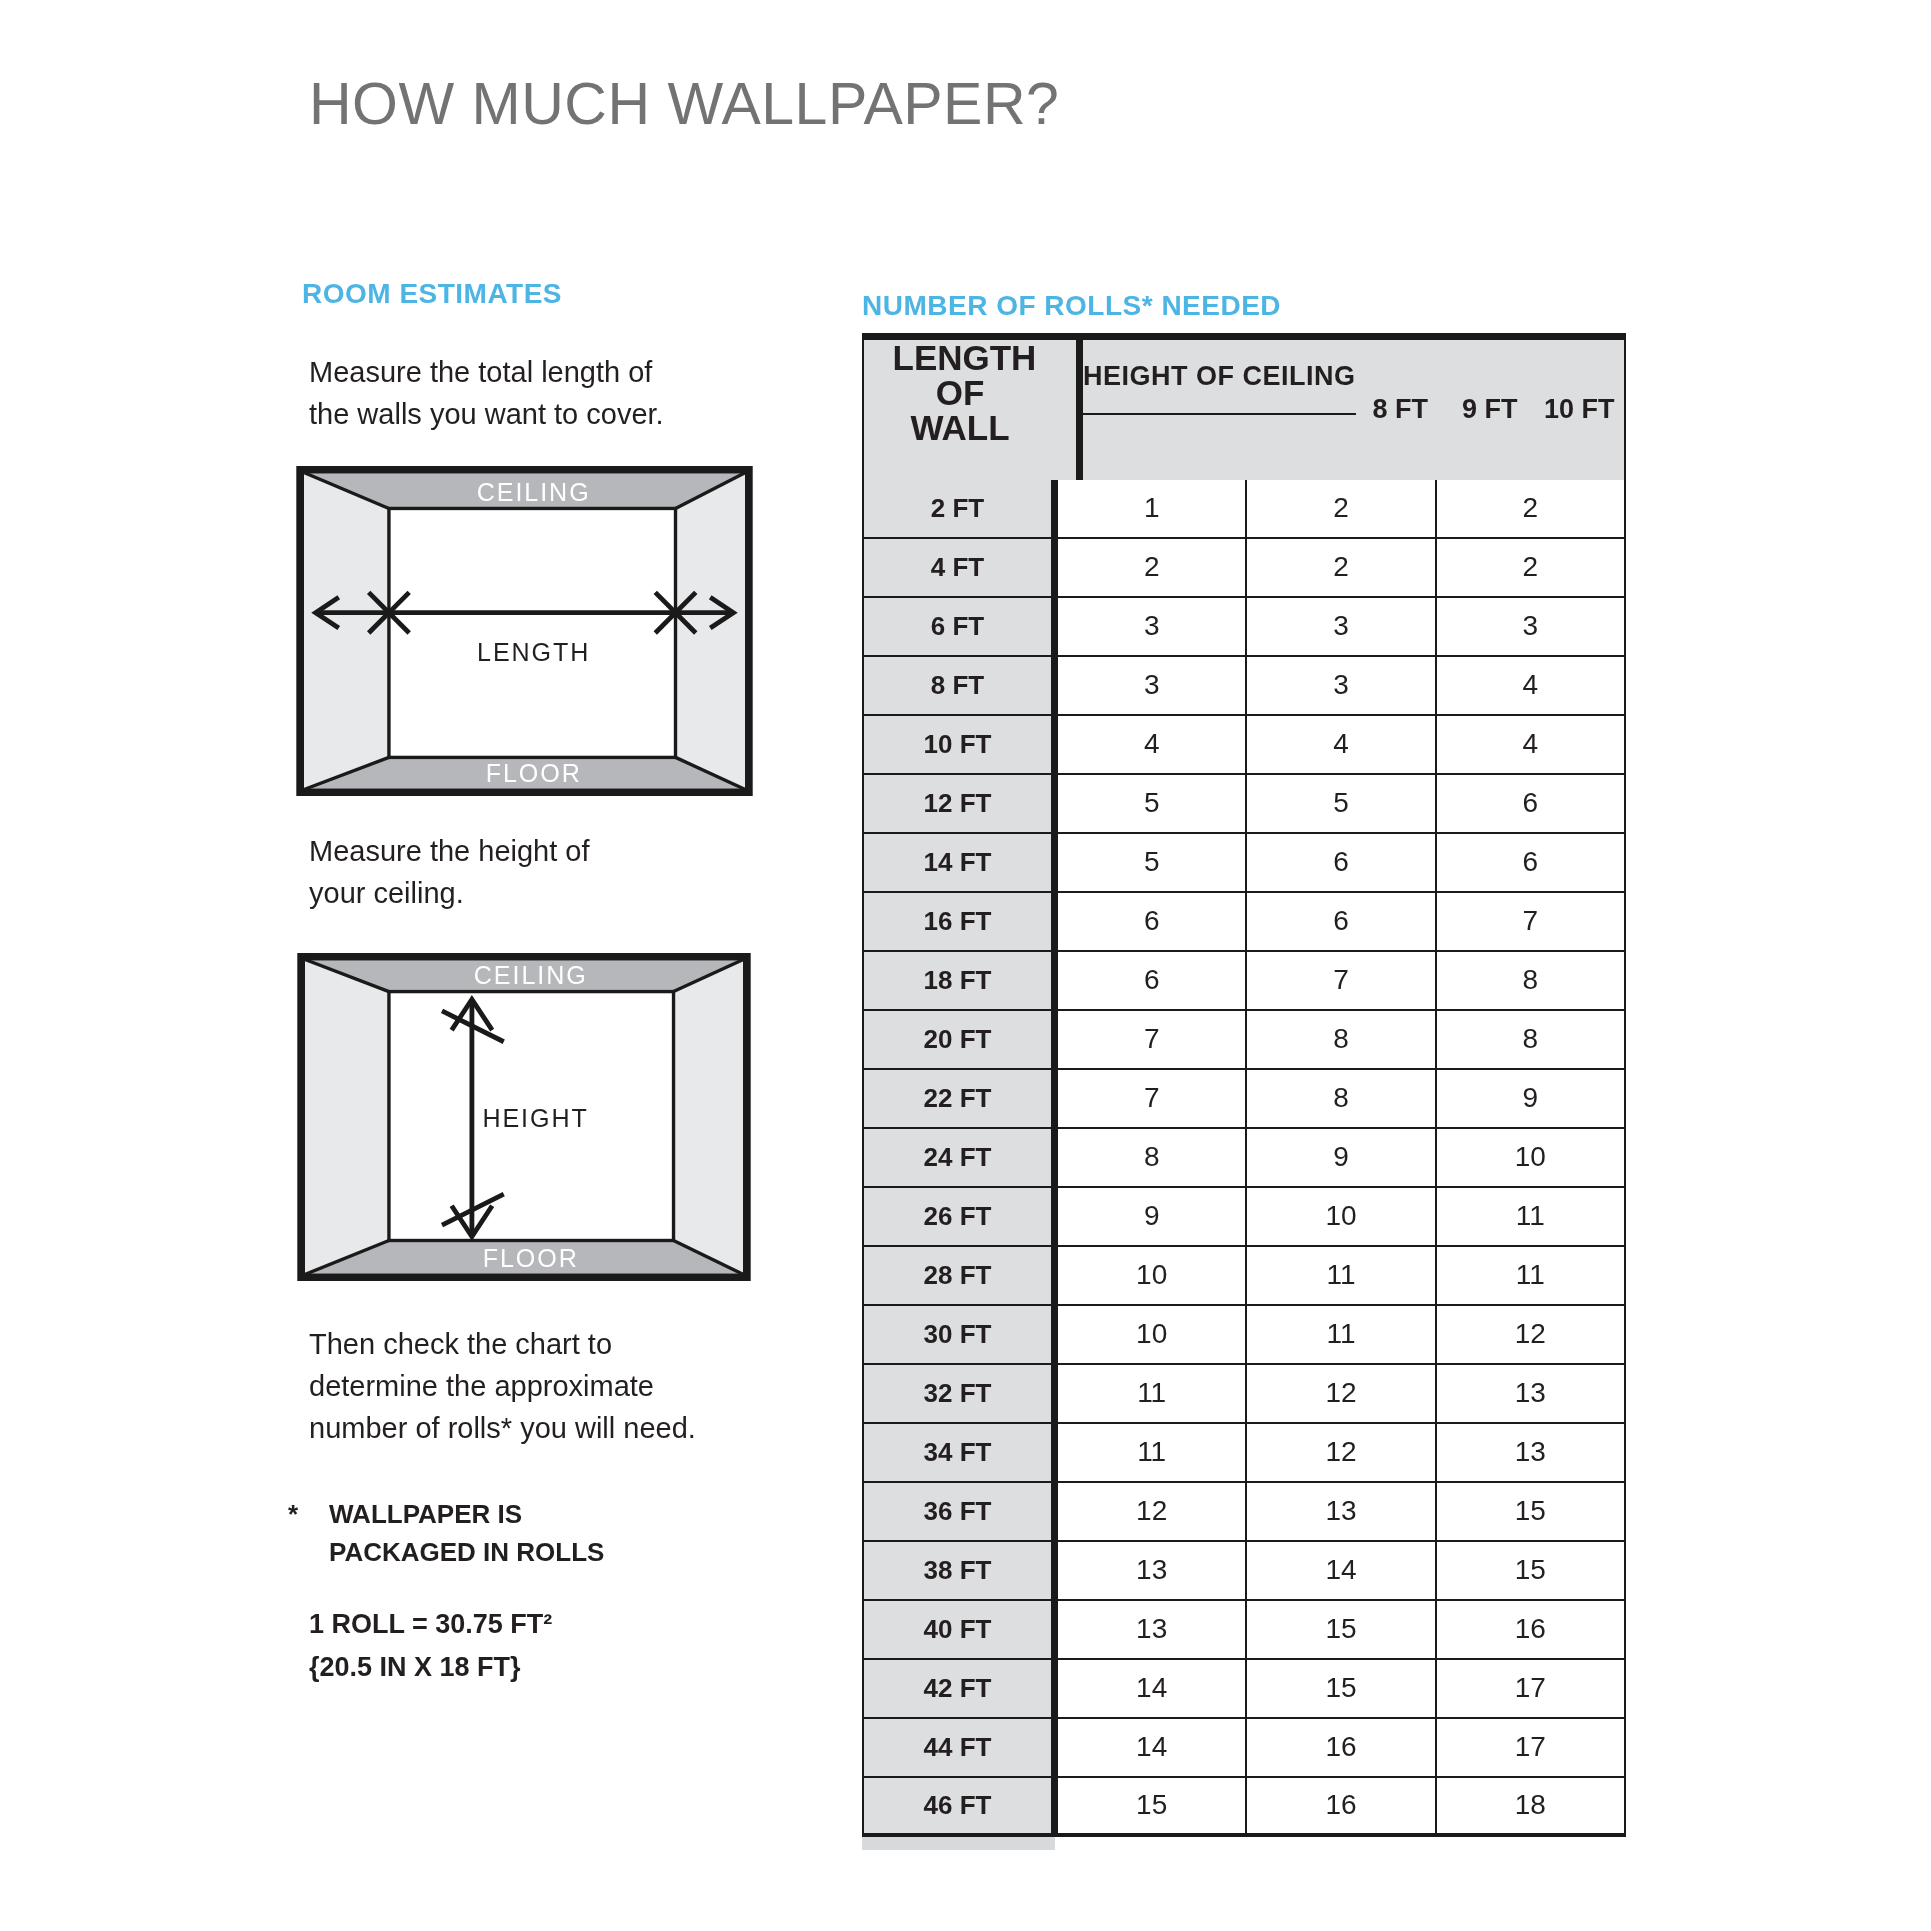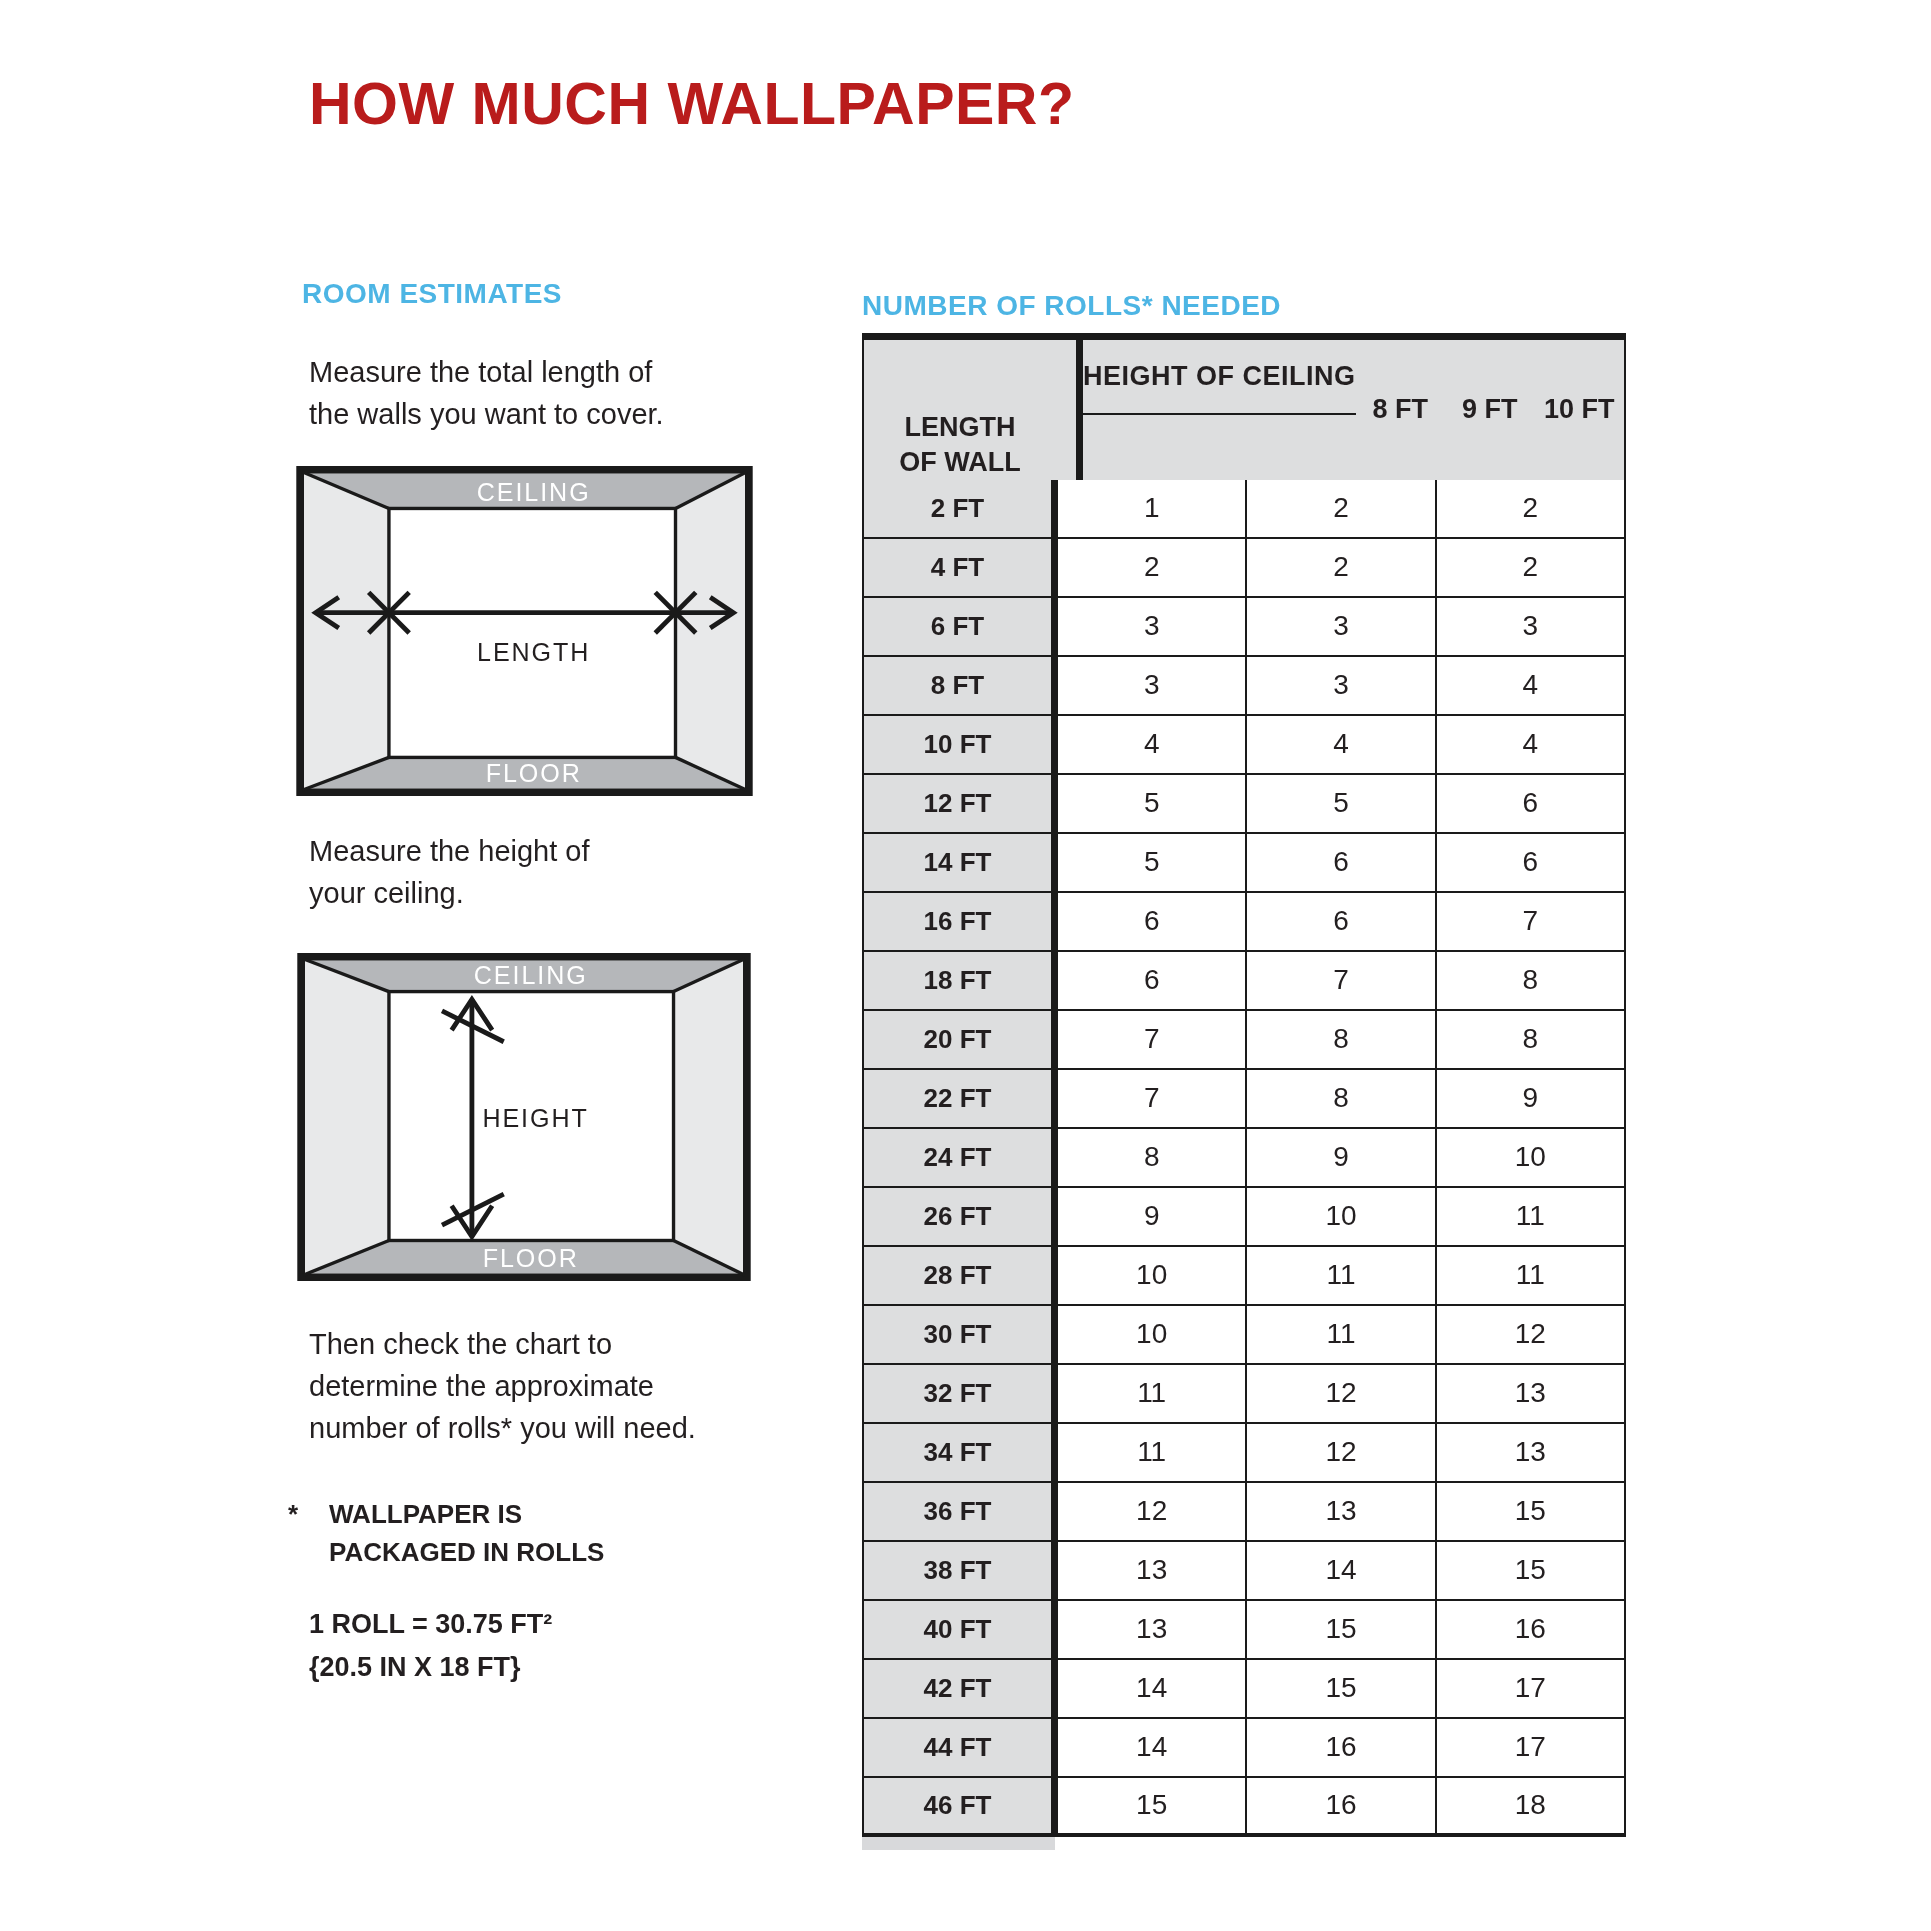--- a/index.html
+++ b/index.html
@@ -3,21 +3,21 @@
 <meta charset="utf-8">
 <style>
   html,body { margin:0; padding:0; background:#ffffff; }
   .page {
     position:relative; width:1931px; height:1931px; background:#ffffff;
     font-family:"Liberation Sans","DejaVu Sans",sans-serif; color:#231F20; overflow:hidden;
   }
   .abs { position:absolute; }
 
   
-  .main-title { left:309px; top:70px; font-size:59px; font-weight:bold; color:#b91c1c; letter-spacing:0.5px; white-space:nowrap; }
+  .main-title { left:309px; top:70px; font-size:59px; font-weight:normal; color:#737373; letter-spacing:0.5px; white-space:nowrap; }
   .section-head { font-size:28px; font-weight:bold; color:#4DB5E4; letter-spacing:0.5px; white-space:nowrap; }
 
   
   .para { font-size:29px; line-height:42px; white-space:pre-line; color:#231F20; }
   .note-bold { font-size:26px; font-weight:bold; line-height:38px; }
   .note-bold .hang { display:flex; }
   .note-bold .marker { width:41px; }
   .note-bold .indent { padding-left:41px; }
   .roll-note { font-size:27px; font-weight:bold; line-height:43px; white-space:pre-line; }
 
@@ -26,21 +26,21 @@
   .room-svg .band-label { fill:#ffffff; }
   .room-svg .measure-label { fill:#231F20; }
   .room-svg .edge { stroke:#1a1a1a; stroke-width:3.5; fill:none; }
   .room-svg .arrow { stroke:#1a1a1a; stroke-width:5; fill:none; }
 
   
   .table-heading { left:862px; top:290px; width:764px; text-align:left; }
   .table-wrap { left:862px; top:333px; width:764px; }
   .top-bar { height:6.8px; background:#1a1a1a; }
   .thead { display:flex; height:140px; border-left:2.9px solid #1a1a1a; border-right:2.9px solid #1a1a1a; background:#DDDEDF; box-sizing:border-box; }
-  .corner { width:192px; display:flex; align-items:flex-end; justify-content:center; text-align:center; font-weight:bold; font-size:27px; line-height:35px; }
+  .corner { width:192px; display:flex; align-items:flex-start; justify-content:center; text-align:center; font-weight:bold; font-size:35px; line-height:35px; }
   .corner span { display:block; width:135px; }
   .right-head { flex:1; border-left:7.7px solid #1a1a1a; display:flex; flex-direction:row;margin-left:20px; }
   .group-head { height:75px; border-bottom:2.9px solid #1a1a1a; display:flex; align-items:center; justify-content:center; font-weight:bold; font-size:27px; letter-spacing:0.5px; box-sizing:border-box; }
   .sub-heads { flex:1; display:flex; }
   .sub { flex:1; display:flex; align-items:center; justify-content:center; font-weight:bold; font-size:27px; }
   .tbody { }
   .trow { display:flex; height:59px; border-left:2.9px solid #1a1a1a; border-right:2.9px solid #1a1a1a; border-bottom:2.9px solid #1a1a1a; box-sizing:border-box; background:#ffffff;text-align:right; }
   .trow:last-child { border-bottom-width:4.8px; }
   .tcell { display:flex; align-items:center; justify-content:center; }
   .lblcell { width:187px; background:#DDDEDF; font-weight:bold; font-size:26px; }

